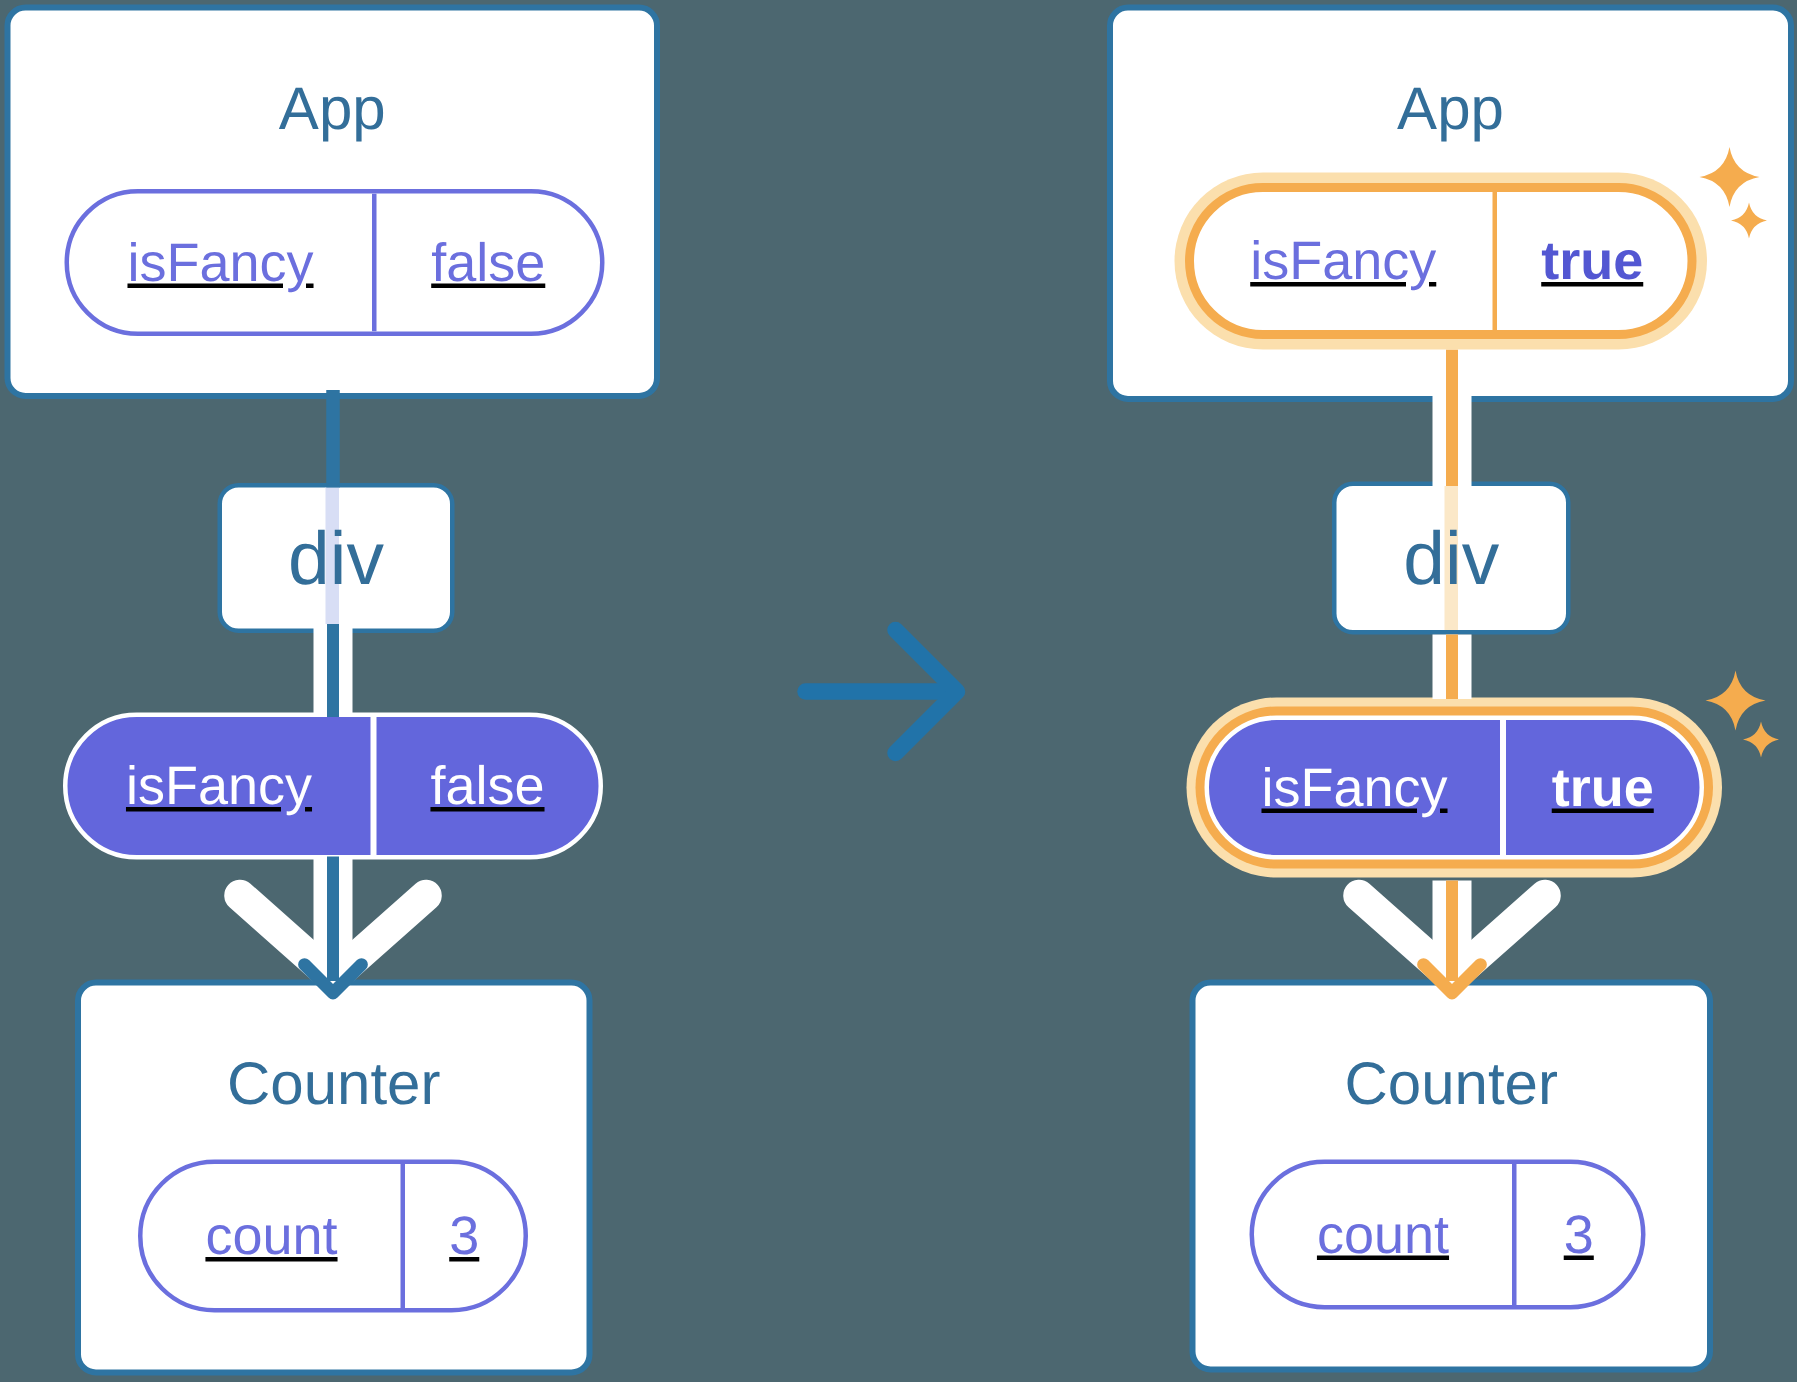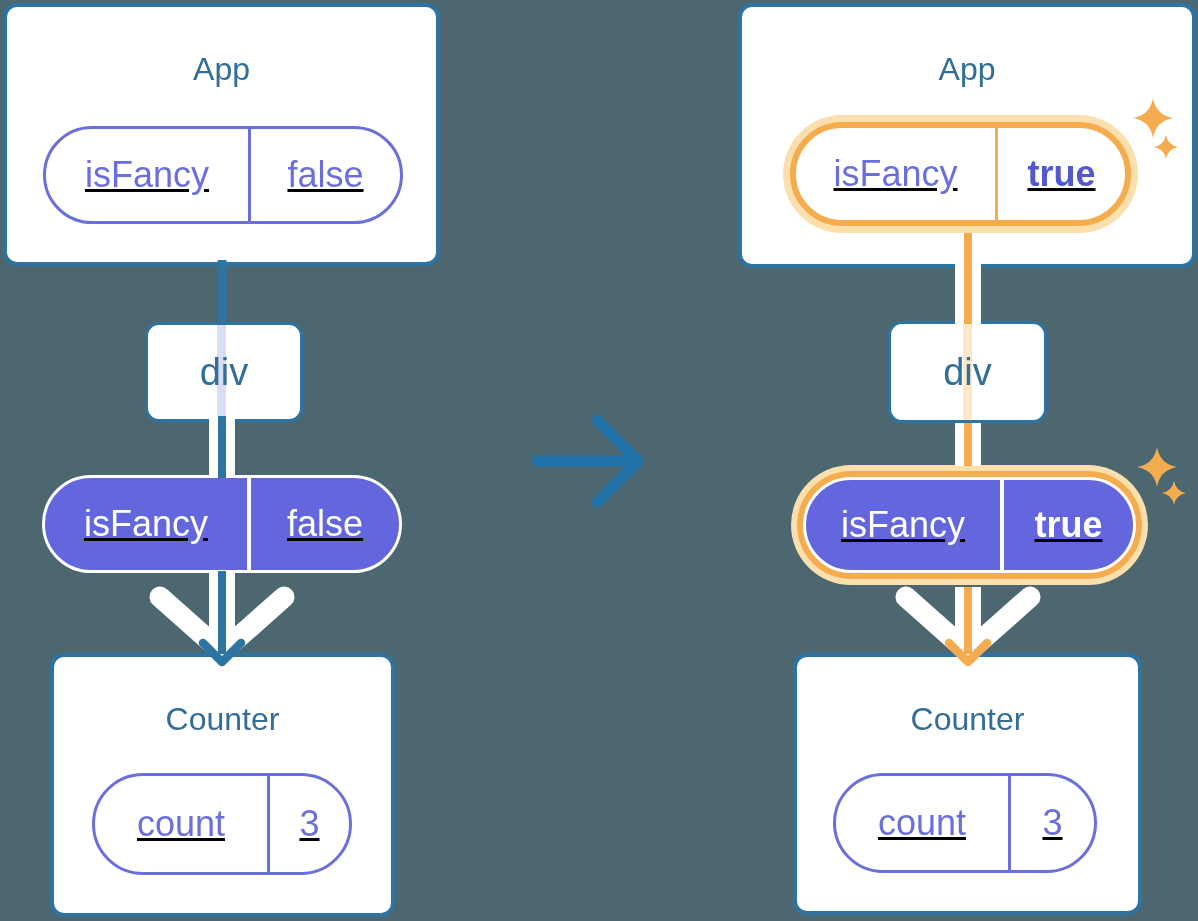--- a/index.html
+++ b/index.html
@@ -7,23 +7,23 @@
     --purple:#6B6FDE; --purple-fill:#6366DC; --purple-bold:#5357D2;
     --orange:#F5AC4E; --orange-light:#FBDFAD; --lavender:#D8DEF5; --peach:#FBE8C8;
     --arrow-blue:#2173A9;
   }
   html,body{margin:0;padding:0;background:var(--background);}
   .stage{position:relative;width:1198px;height:921px;background:var(--background);
          font-family:"Liberation Sans",sans-serif;overflow:hidden;}
   .card{position:absolute;background:#fff;border:4px solid var(--card-border);
         border-radius:14px;box-sizing:border-box;z-index:1;}
   .card-title{position:absolute;left:0;right:0;top:44px;text-align:center;
-              font-size:32px;font-weight:500;color:var(--title-text);}
+              font-size:40px;font-weight:500;color:var(--title-text);}
   .div-card{border-width:3px;display:flex;align-items:center;justify-content:center;}
-  .div-title{position:relative;z-index:2;font-size:38px;font-weight:500;color:var(--title-text);}
+  .div-title{position:relative;z-index:2;font-size:50px;font-weight:500;color:var(--title-text);}
   .through{position:absolute;top:0;bottom:0;width:9px;z-index:1;}
   .inner-line{position:absolute;width:8px;z-index:0;}
   .pill{position:absolute;display:flex;box-sizing:border-box;border-radius:70px;
         overflow:hidden;z-index:3;text-decoration:underline;}
   .pill-outline{background:#fff;border:3px solid var(--purple);}
   .pill-outline .pill-seg{color:var(--purple);}
   .pill-outline .divider{background:var(--purple);width:3px;}
   .pill-filled{background:var(--purple-fill);border:3px solid #fff;}
   .pill-filled .pill-seg{color:#fff;}
   .pill-filled .divider{background:#fff;width:4px;}

